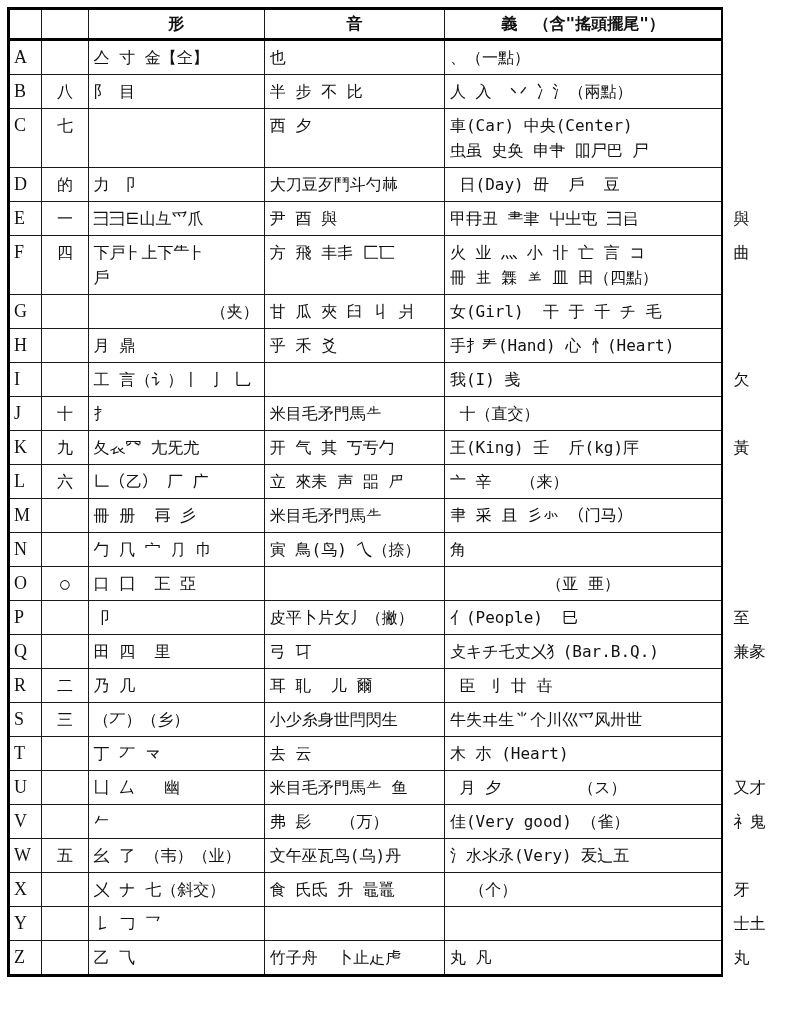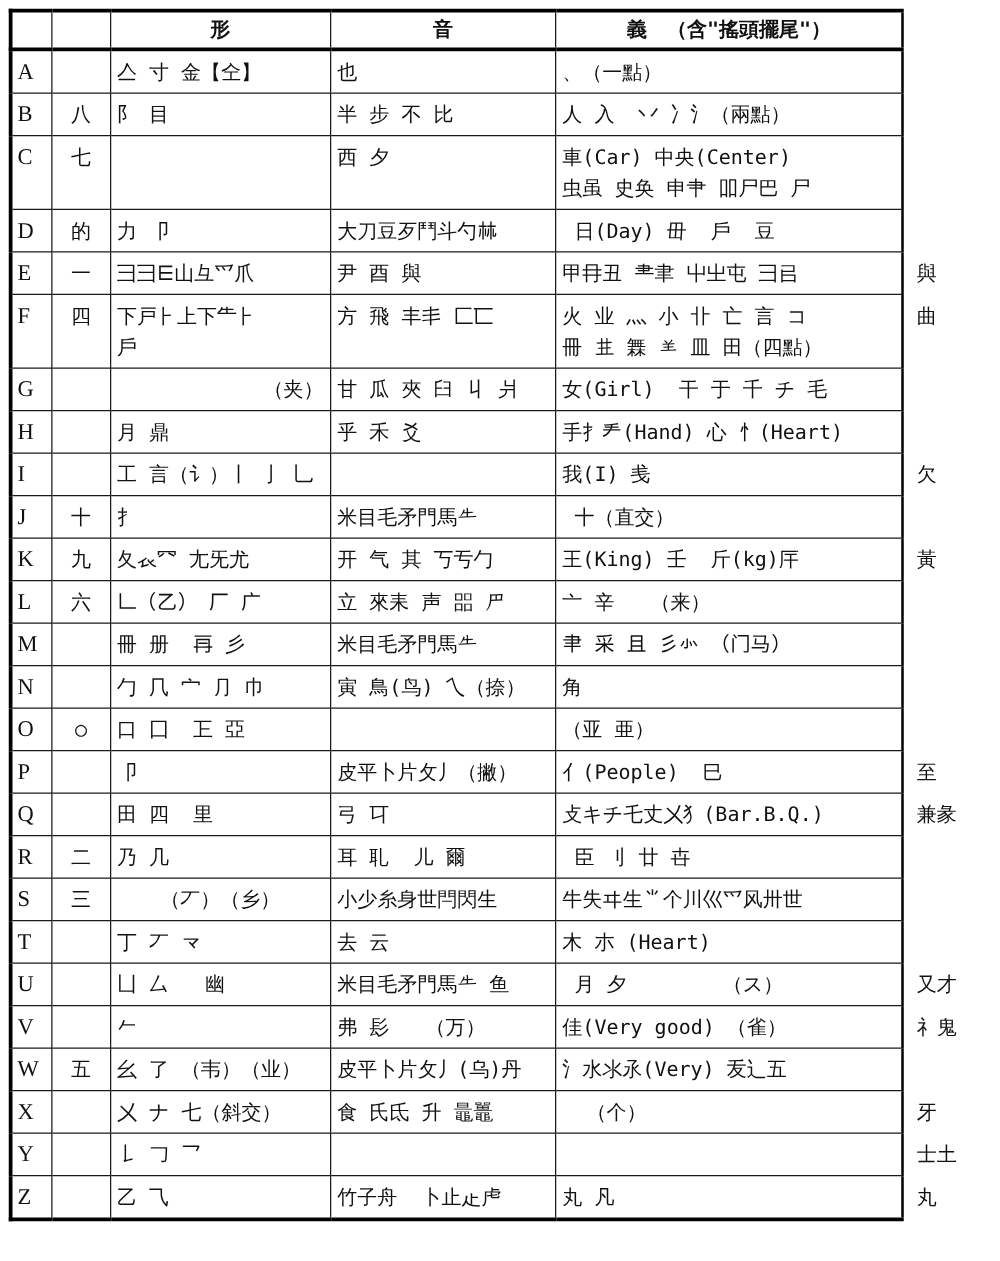--- a/index.html
+++ b/index.html
@@ -157,21 +157,21 @@
           <td class="cell-shape b">勹 ⺇ 宀 ⺆ 巾</td>
           <td class="cell-sound b">寅 鳥(鸟) 乀（捺）</td>
           <td class="cell-meaning b">角</td>
           <td class="cell-outside"></td>
         </tr>
         <tr>
           <td class="cell-letter b">O</td>
           <td class="cell-number b">○</td>
           <td class="cell-shape b">口 囗 𠙵 㠪 亞</td>
           <td class="cell-sound b"></td>
-          <td class="cell-meaning b" style="text-align: left;">（亚 亜）</td>
+          <td class="cell-meaning b" style="text-align: center;">（亚 亜）</td>
           <td class="cell-outside"></td>
         </tr>
         <tr>
           <td class="cell-letter b">P</td>
           <td class="cell-number b"></td>
           <td class="cell-shape b">卩</td>
           <td class="cell-sound b">皮平卜片攵丿（撇）</td>
           <td class="cell-meaning b">亻(People)  巳</td>
           <td class="cell-outside">至</td>
         </tr>
@@ -187,21 +187,21 @@
           <td class="cell-letter b">R</td>
           <td class="cell-number b">二</td>
           <td class="cell-shape b">乃 几</td>
           <td class="cell-sound b">耳 耴  儿 爾</td>
           <td class="cell-meaning b"> 臣 刂 廿 卋</td>
           <td class="cell-outside"></td>
         </tr>
         <tr>
           <td class="cell-letter b">S</td>
           <td class="cell-number b">三</td>
-          <td class="cell-shape b" style="text-align: center; margin-left: 44px;">（丆）（乡）</td>
+          <td class="cell-shape b" style="text-align: left; margin-left: 44px;">（丆）（乡）</td>
           <td class="cell-sound b">小少糸身世閂閃生</td>
           <td class="cell-meaning b">牛失ヰ生⺌个川巛爫风卅世</td>
           <td class="cell-outside"></td>
         </tr>
         <tr>
           <td class="cell-letter b">T</td>
           <td class="cell-number b"></td>
           <td class="cell-shape b">丁 丆 龴</td>
           <td class="cell-sound b">去 云</td>
           <td class="cell-meaning b">木 朩 (Heart)</td>
@@ -220,21 +220,21 @@
           <td class="cell-number b"></td>
           <td class="cell-shape b">𠂉</td>
           <td class="cell-sound b">弗 髟   （万）</td>
           <td class="cell-meaning b">佳(Very good) （雀）</td>
           <td class="cell-outside">礻鬼</td>
         </tr>
         <tr>
           <td class="cell-letter b">W</td>
           <td class="cell-number b">五</td>
           <td class="cell-shape b">幺 了 （韦）（业）</td>
-          <td class="cell-sound b">皮平卜片攵丿(乌)丹</td>
+          <td class="cell-sound b">文午巫瓦鸟(乌)丹</td>
           <td class="cell-meaning b">氵水氺氶(Very) 叐辶五𠄡</td>
           <td class="cell-outside"></td>
         </tr>
         <tr>
           <td class="cell-letter b">X</td>
           <td class="cell-number b"></td>
           <td class="cell-shape b">㐅 ナ 七（斜交）</td>
           <td class="cell-sound b">食 氏氐 升 鼂鼉</td>
           <td class="cell-meaning b">  （个）</td>
           <td class="cell-outside">牙</td>

